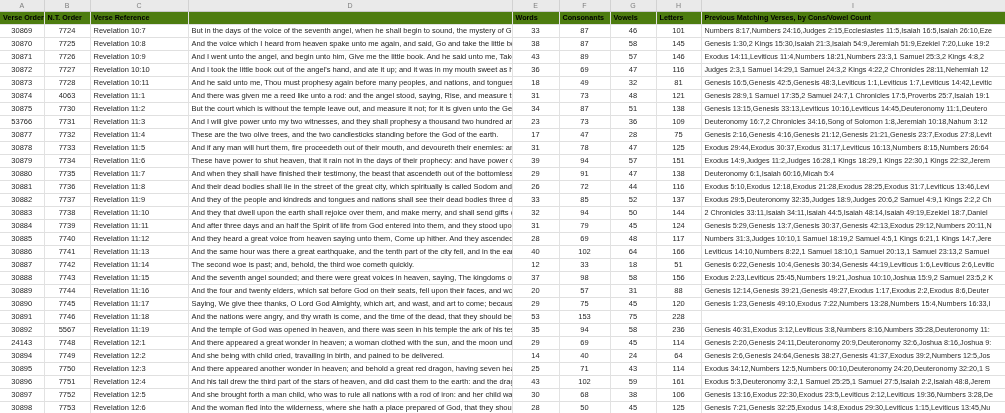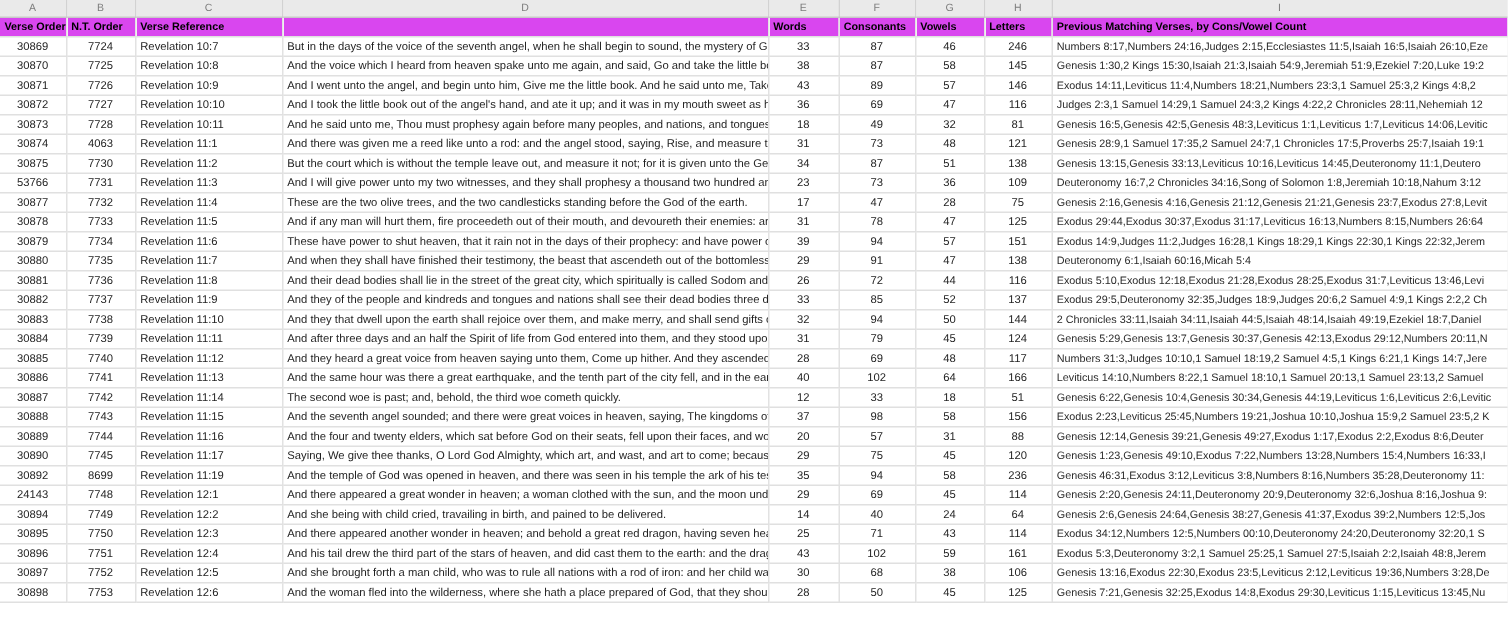--- a/index.html
+++ b/index.html
@@ -31,21 +31,21 @@
     color: #7d7d7d;
     font-weight: normal;
     font-size: 7px;
     text-align: center;
     height: 11px;
     line-height: 11px;
     border-right: 1px solid #d2d2d2;
     border-bottom: 1px solid #c8c8c8;
   }
   tr.header-row th {
-    background: #d946ef;
+    background: #4d7c0f;
     text-align: left;
     font-weight: bold;
     font-size: 7.2px;
     color: #000000;
   }
   td.num { text-align: center; }
   td.text { text-align: left; }
   td.small { font-size: 7.2px; color: #2a2a2a; }
 </style>
 </head>
@@ -90,21 +90,21 @@
     </thead>
     <tbody id="table-body">
         <tr>
     <td class="num">30869</td>
     <td class="num">7724</td>
     <td class="text">Revelation 10:7</td>
     <td class="text">But in the days of the voice of the seventh angel, when he shall begin to sound, the mystery of Go</td>
     <td class="num">33</td>
     <td class="num">87</td>
     <td class="num">46</td>
-    <td class="num">246</td>
+    <td class="num">101</td>
     <td class="text small">Numbers 8:17,Numbers 24:16,Judges 2:15,Ecclesiastes 11:5,Isaiah 16:5,Isaiah 26:10,Eze</td>
   </tr>
         <tr>
     <td class="num">30870</td>
     <td class="num">7725</td>
     <td class="text">Revelation 10:8</td>
     <td class="text">And the voice which I heard from heaven spake unto me again, and said, Go and take the little bo</td>
     <td class="num">38</td>
     <td class="num">87</td>
     <td class="num">58</td>
@@ -135,21 +135,21 @@
   </tr>
         <tr>
     <td class="num">30873</td>
     <td class="num">7728</td>
     <td class="text">Revelation 10:11</td>
     <td class="text">And he said unto me, Thou must prophesy again before many peoples, and nations, and tongues,</td>
     <td class="num">18</td>
     <td class="num">49</td>
     <td class="num">32</td>
     <td class="num">81</td>
-    <td class="text small">Genesis 16:5,Genesis 42:5,Genesis 48:3,Leviticus 1:1,Leviticus 1:7,Leviticus 14:06,Levitic</td>
+    <td class="text small">Genesis 16:5,Genesis 42:5,Genesis 48:3,Leviticus 1:1,Leviticus 1:7,Leviticus 14:42,Levitic</td>
   </tr>
         <tr>
     <td class="num">30874</td>
     <td class="num">4063</td>
     <td class="text">Revelation 11:1</td>
     <td class="text">And there was given me a reed like unto a rod: and the angel stood, saying, Rise, and measure th</td>
     <td class="num">31</td>
     <td class="num">73</td>
     <td class="num">48</td>
     <td class="num">121</td>
@@ -325,22 +325,33 @@
     <td class="num">7745</td>
     <td class="text">Revelation 11:17</td>
     <td class="text">Saying, We give thee thanks, O Lord God Almighty, which art, and wast, and art to come; becaus</td>
     <td class="num">29</td>
     <td class="num">75</td>
     <td class="num">45</td>
     <td class="num">120</td>
     <td class="text small">Genesis 1:23,Genesis 49:10,Exodus 7:22,Numbers 13:28,Numbers 15:4,Numbers 16:33,I</td>
   </tr>
         <tr>
+    <td class="num">30891</td>
+    <td class="num">7746</td>
+    <td class="text">Revelation 11:18</td>
+    <td class="text">And the nations were angry, and thy wrath is come, and the time of the dead, that they should be</td>
+    <td class="num">53</td>
+    <td class="num">153</td>
+    <td class="num">75</td>
+    <td class="num">228</td>
+    <td class="text small"></td>
+  </tr>
+        <tr>
     <td class="num">30892</td>
-    <td class="num">8699</td>
+    <td class="num">5567</td>
     <td class="text">Revelation 11:19</td>
     <td class="text">And the temple of God was opened in heaven, and there was seen in his temple the ark of his tes</td>
     <td class="num">35</td>
     <td class="num">94</td>
     <td class="num">58</td>
     <td class="num">236</td>
     <td class="text small">Genesis 46:31,Exodus 3:12,Leviticus 3:8,Numbers 8:16,Numbers 35:28,Deuteronomy 11:</td>
   </tr>
         <tr>
     <td class="num">24143</td>

